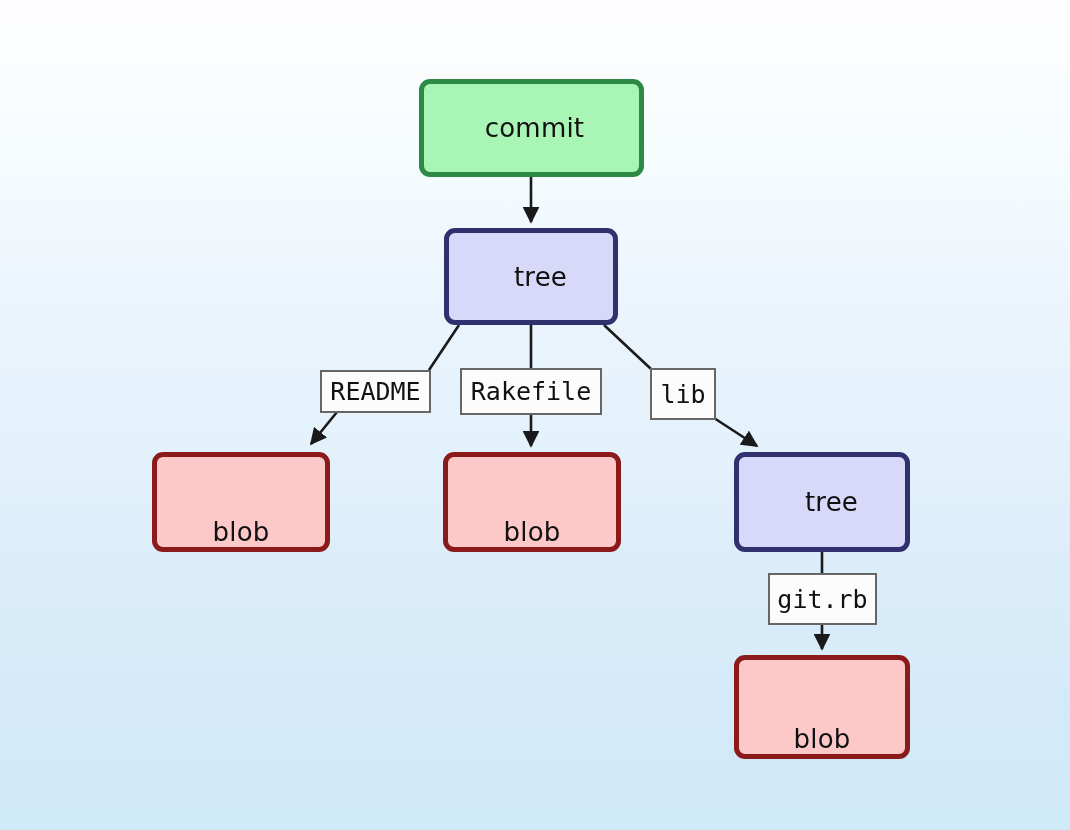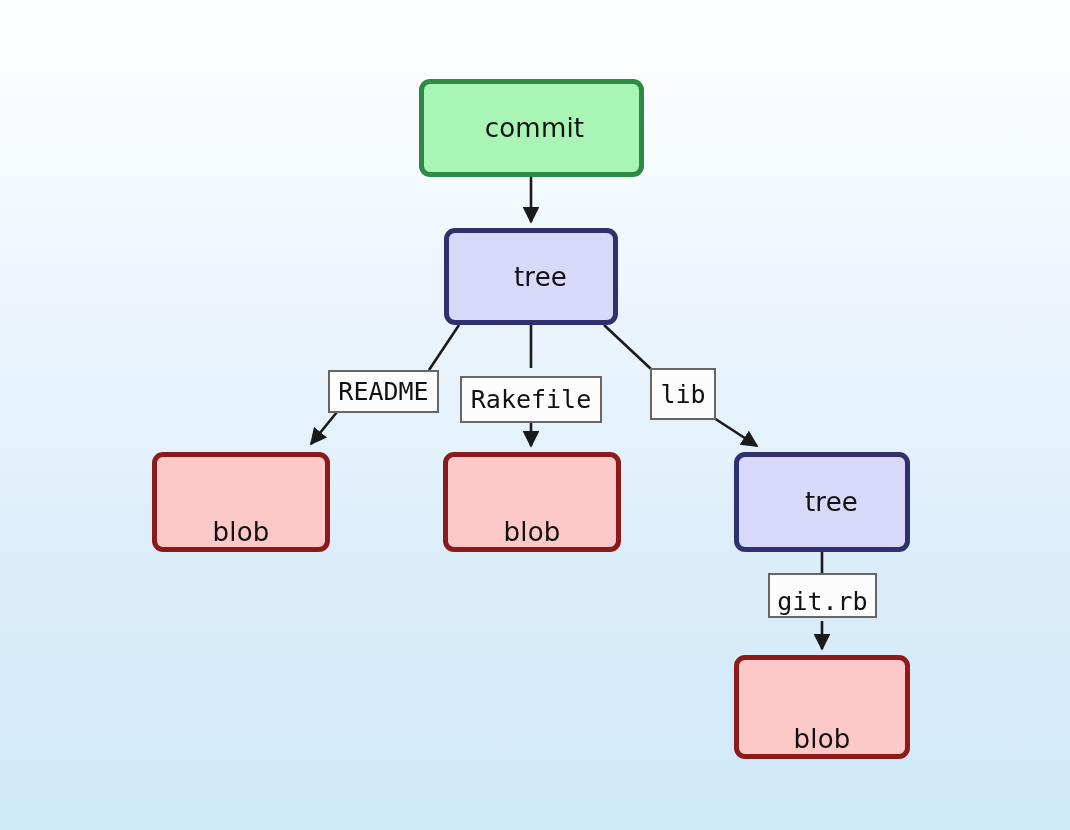--- a/index.html
+++ b/index.html
@@ -127,29 +127,29 @@
   </div>
 
   <div class="node node-tree" style="left:734px; top:452px; width:176px; height:100px;">
     <span>tree</span>
   </div>
 
   <div class="node node-blob" style="left:734px; top:655px; width:176px; height:104px;">
     <span>blob</span>
   </div>
 
-  <div class="edge-label" style="left:328px; top:370px; width:111px; height:43px;">
+  <div class="edge-label" style="left:320px; top:370px; width:111px; height:43px;">
     <span>README</span>
   </div>
 
-  <div class="edge-label" style="left:460px; top:376px; width:142px; height:47px;">
+  <div class="edge-label" style="left:460px; top:368px; width:142px; height:47px;">
     <span>Rakefile</span>
   </div>
 
   <div class="edge-label" style="left:650px; top:368px; width:66px; height:52px;align-items:center;">
     <span>lib</span>
   </div>
 
-  <div class="edge-label" style="left:768px; top:573px; width:109px; height:45px;align-items:flex-end;">
+  <div class="edge-label" style="left:768px; top:573px; width:109px; height:52px;">
     <span>git.rb</span>
   </div>
 
 </div>
 
 </body></html>

